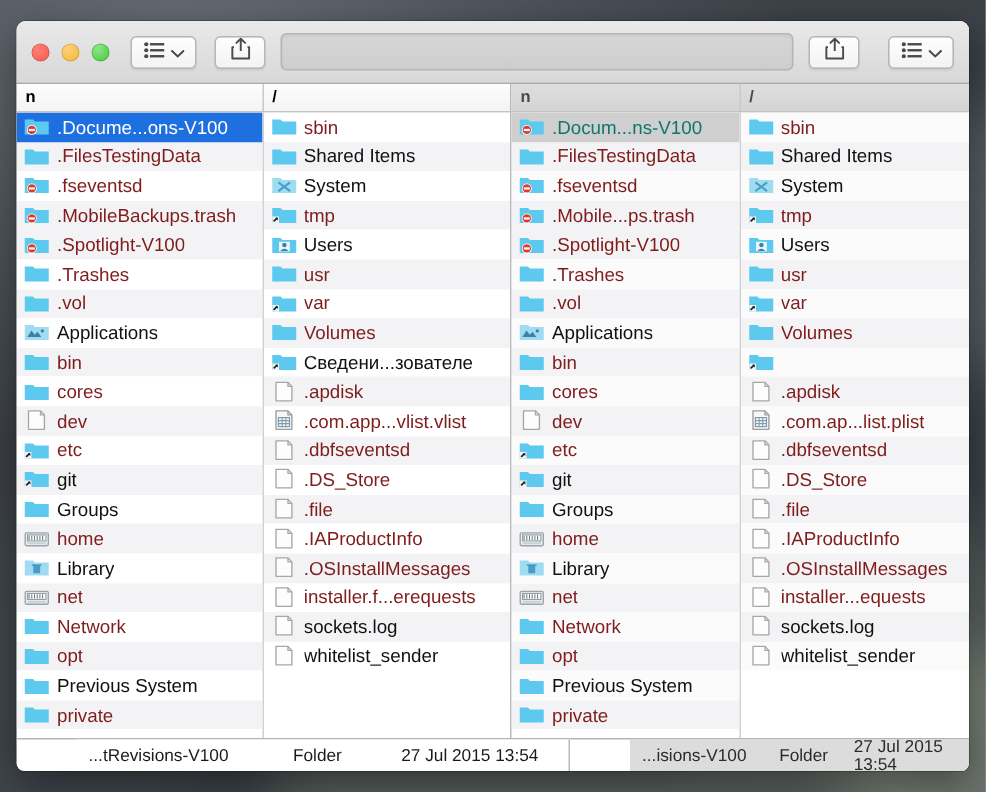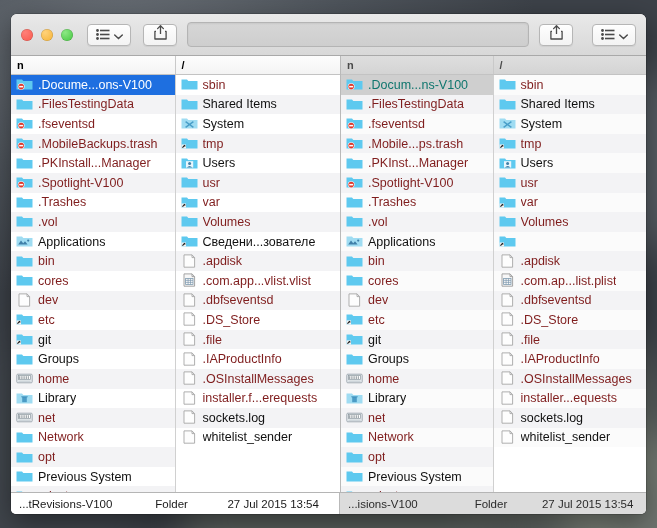--- a/index.html
+++ b/index.html
@@ -141,20 +141,21 @@
   .ic { width: 17px; height: 15px; margin-right: 5px; flex: 0 0 17px; position: relative; }
   .ic svg { display:block; }
 
   
   #statusbar { height: 21px; flex: 0 0 21px; display: flex; border-top: 1px solid #b5b5b5; }
   .sb {
     display: flex; align-items: center;
     font-size: 11.5px; color: #1a1a1a;
     box-sizing: border-box;
     overflow: hidden;
+    margin-left: 40px;
   }
   .sb.left  { width: 329px; flex: 0 0 329px; background: #ffffff; border-right: 1px solid #b9b9b9; }
   .sb.right { flex: 1 1 auto; background: #dcdcdc; color: #2b2b2b; }
   .sb .name { padding-left: 8px; width: 44%; box-sizing: border-box; }
   .sb .kind { width: 22%; box-sizing: border-box; }
   .sb .date { width: 34%; box-sizing: border-box; }
 </style>
 </head>
 <body>
 
@@ -277,28 +278,20 @@
                 <span class="ic">
                   <svg width="17" height="14" viewBox="0 0 17 14">
                     <path d="M0.5 2.6 L6 2.6 L7.3 4.0 L16.5 4.0 L16.5 12.6 L0.5 12.6 Z" fill="#5ec9ef"></path>
                     <circle cx="5.2" cy="9.6" r="3.3" fill="#fff"></circle>
                     <circle cx="5.2" cy="9.6" r="2.8" fill="#e0392c"></circle>
                     <rect x="3.2" y="8.9" width="4" height="1.5" fill="#fff"></rect>
                   </svg>
                 </span>
                 <span class="label dim">.MobileBackups.trash</span>
               </div>
-              <div class="row even">
-                <span class="ic">
-                  <svg width="17" height="14" viewBox="0 0 17 14">
-                    <path d="M0.5 2.6 L6 2.6 L7.3 4.0 L16.5 4.0 L16.5 12.6 L0.5 12.6 Z" fill="#5ec9ef"></path>
-                  </svg>
-                </span>
-                <span class="label dim">.PKInstall...Manager</span>
-              </div>
               <div class="row alt">
                 <span class="ic">
                   <svg width="17" height="14" viewBox="0 0 17 14">
                     <path d="M0.5 2.6 L6 2.6 L7.3 4.0 L16.5 4.0 L16.5 12.6 L0.5 12.6 Z" fill="#5ec9ef"></path>
                     <circle cx="5.2" cy="9.6" r="3.3" fill="#fff"></circle>
                     <circle cx="5.2" cy="9.6" r="2.8" fill="#e0392c"></circle>
                     <rect x="3.2" y="8.9" width="4" height="1.5" fill="#fff"></rect>
                   </svg>
                 </span>
                 <span class="label dim">.Spotlight-V100</span>
@@ -671,28 +664,20 @@
               <div class="row alt">
                 <span class="ic">
                   <svg width="17" height="14" viewBox="0 0 17 14">
                     <path d="M0.5 2.6 L6 2.6 L7.3 4.0 L16.5 4.0 L16.5 12.6 L0.5 12.6 Z" fill="#5ec9ef"></path>
                     <circle cx="5.2" cy="9.6" r="3.3" fill="#fff"></circle>
                     <circle cx="5.2" cy="9.6" r="2.8" fill="#e0392c"></circle>
                     <rect x="3.2" y="8.9" width="4" height="1.5" fill="#fff"></rect>
                   </svg>
                 </span>
                 <span class="label dim">.Mobile...ps.trash</span>
-              </div>
-              <div class="row even">
-                <span class="ic">
-                  <svg width="17" height="14" viewBox="0 0 17 14">
-                    <path d="M0.5 2.6 L6 2.6 L7.3 4.0 L16.5 4.0 L16.5 12.6 L0.5 12.6 Z" fill="#5ec9ef"></path>
-                  </svg>
-                </span>
-                <span class="label dim">.PKInst...Manager</span>
               </div>
               <div class="row alt">
                 <span class="ic">
                   <svg width="17" height="14" viewBox="0 0 17 14">
                     <path d="M0.5 2.6 L6 2.6 L7.3 4.0 L16.5 4.0 L16.5 12.6 L0.5 12.6 Z" fill="#5ec9ef"></path>
                     <circle cx="5.2" cy="9.6" r="3.3" fill="#fff"></circle>
                     <circle cx="5.2" cy="9.6" r="2.8" fill="#e0392c"></circle>
                     <rect x="3.2" y="8.9" width="4" height="1.5" fill="#fff"></rect>
                   </svg>
                 </span>

